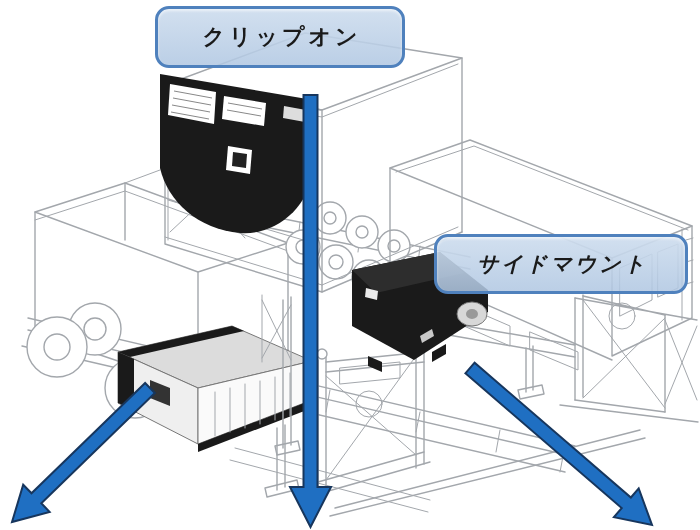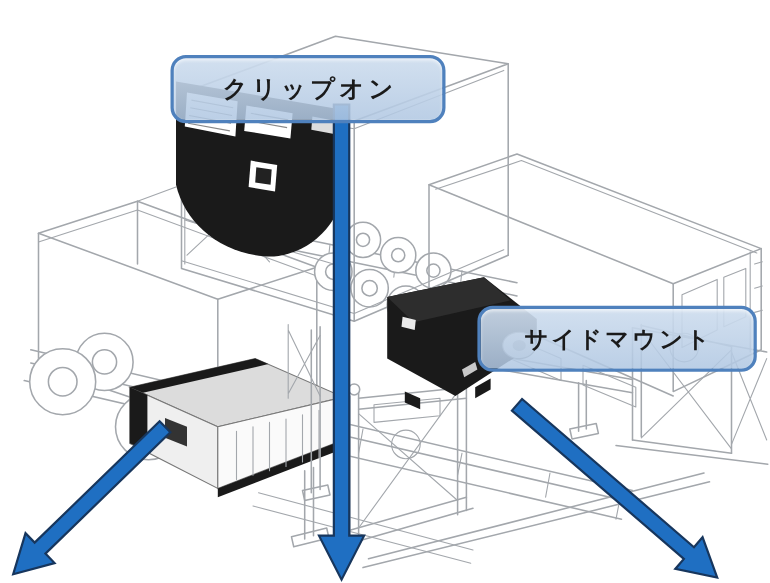--- a/index.html
+++ b/index.html
@@ -13,26 +13,25 @@
   .la2{fill:none;stroke:var(--line-art,#a3a7ac);stroke-width:1;stroke-linejoin:round;stroke-linecap:round;}
   .wheel{fill:#ffffff;stroke:var(--line-art,#a3a7ac);stroke-width:1.4;}
   .dk{fill:var(--unit-dark,#1a1a1a);stroke:none;}
   .arrow{fill:var(--arrow-fill,#1f6fc2);stroke:var(--arrow-outline,#17365d);stroke-width:2;stroke-linejoin:miter;}
   .label{
     position:absolute;display:flex;align-items:center;justify-content:center;
     box-sizing:border-box;border:3px solid var(--label-border,#4f81bd);border-radius:14px;
     background:linear-gradient(180deg,rgba(206,221,238,0.92),rgba(176,199,226,0.86));
     color:var(--label-text,#1a1a1a);font-weight:bold;
     box-shadow:inset 0 2px 3px rgba(255,255,255,0.6);
-    margin-top:44px;
   }
   .label .txt{white-space:nowrap;}
   #label-clip{left:155px;top:6px;width:250px;height:62px;font-size:22px;letter-spacing:4px;text-indent:4px;}
   #label-center{left:28px;top:236px;width:254px;height:60px;font-size:21px;letter-spacing:3px;text-indent:3px;}
-  #label-side{left:434px;top:234px;width:254px;height:60px;font-size:21px;letter-spacing:3px;text-indent:3px;}
+  #label-side{left:434px;top:234px;width:254px;height:60px;font-size:21px;letter-spacing:3px;text-indent:3px;font-style:italic;}
 </style>
 </head>
 <body>
 
 <div class="stage">
 
   <svg width="700" height="530" viewBox="0 0 700 530">
 
     <g>
 

